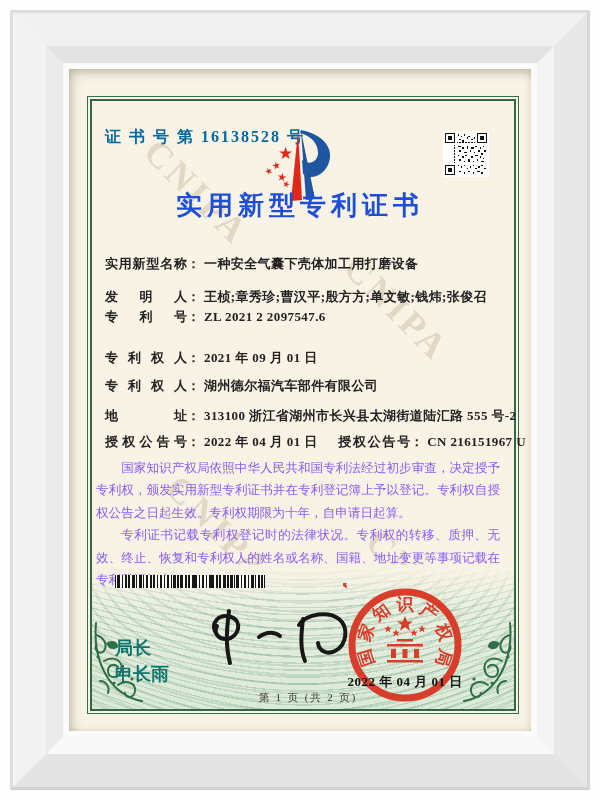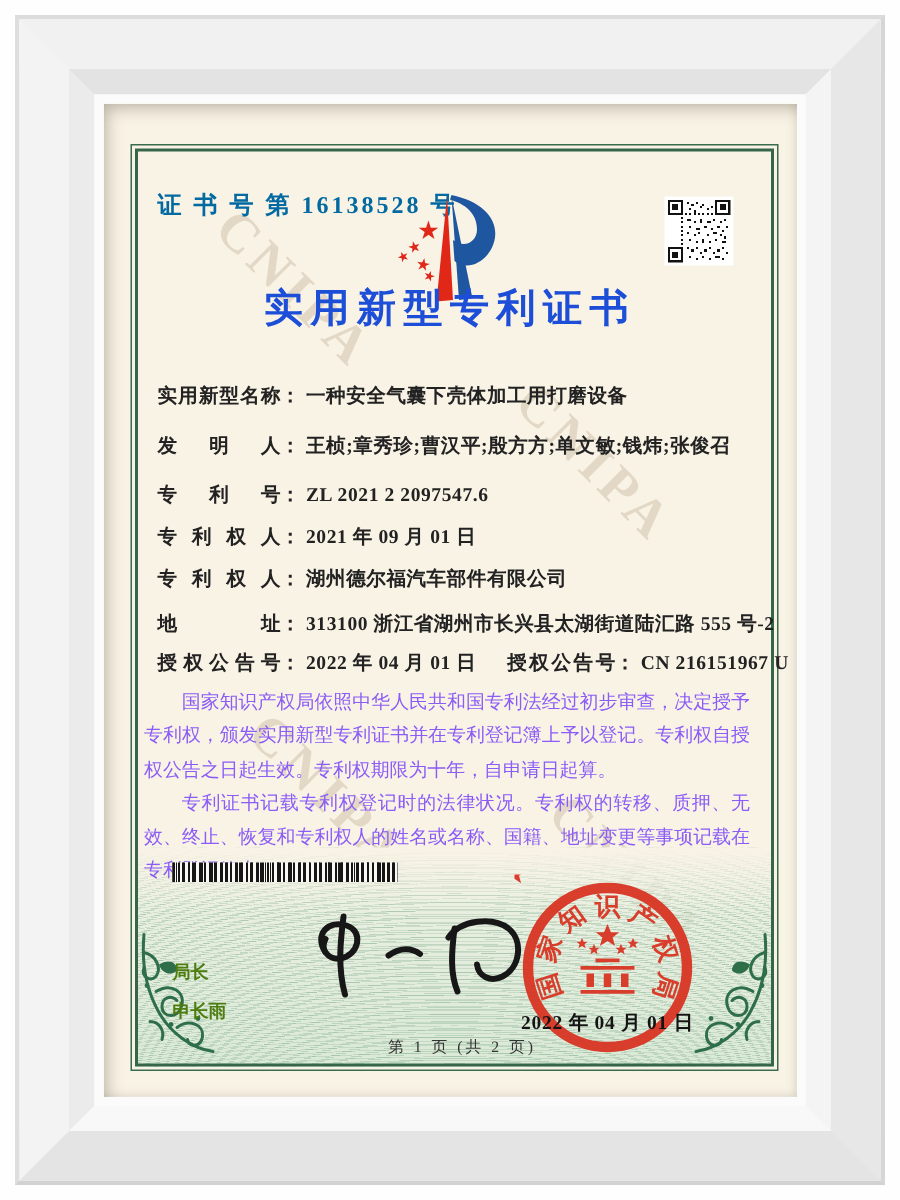--- a/index.html
+++ b/index.html
@@ -49,22 +49,22 @@
   
   .paras{position:absolute;left:27px;top:388px;width:404px;font-size:12.6px;line-height:1.78;
     color:#8b5cf6;text-align:justify;}
   .paras p{margin:0;text-indent:2em;}
   
   .barcode{position:absolute;left:46px;top:506px;width:150px;height:13px;background-color:#faf8f2;
     background-image:
       repeating-linear-gradient(90deg,#161616 0 1.5px,transparent 1.5px 3.5px),
       repeating-linear-gradient(90deg,#161616 0 1px,transparent 1px 6.5px),
       repeating-linear-gradient(90deg,transparent 0 2px,#161616 2px 3px,transparent 3px 8.5px);}
-  .director{position:absolute;left:46px;top:566px;font-size:12px;font-weight:bold;
-    color:#4d7c0f;line-height:26px;z-index:4;}
+  .director{position:absolute;left:46px;top:566px;font-size:18px;font-weight:bold;
+    color:#0f766e;line-height:26px;z-index:4;}
   .signature{position:absolute;left:118px;top:536px;width:170px;height:66px;z-index:4;}
   .seal{position:absolute;left:274px;top:514px;width:124px;height:124px;z-index:3;opacity:.95;}
   .sealdate{position:absolute;left:272px;top:604px;width:128px;text-align:center;font-size:13px;
     font-weight:bold;color:#141414;z-index:5;letter-spacing:.5px;}
   .pageinfo{position:absolute;left:16px;right:0;top:622px;text-align:center;font-size:10.5px;
     color:#333;letter-spacing:2px;z-index:4;}
 </style>
 </head>
 <body>
 
@@ -160,21 +160,21 @@
       </svg>
 
       <div class="title">实用新型专利证书</div>
 
       <div class="row" style="top:186px">
         <span class="flabel">实用新型名称</span><span class="colon">：</span><span class="fvalue">一种安全气囊下壳体加工用打磨设备</span>
       </div>
       <div class="row" style="top:219px">
         <span class="flabel">发明人</span><span class="colon">：</span><span class="fvalue">王桢;章秀珍;曹汉平;殷方方;单文敏;钱炜;张俊召</span>
       </div>
-      <div class="row" style="top:252px">
+      <div class="row" style="top:239px">
         <span class="flabel">专利号</span><span class="colon">：</span><span class="fvalue">ZL 2021 2 2097547.6</span>
       </div>
       <div class="row" style="top:280px">
         <span class="flabel">专利权人</span><span class="colon">：</span><span class="fvalue">2021 年 09 月 01 日</span>
       </div>
       <div class="row" style="top:308px">
         <span class="flabel">专利权人</span><span class="colon">：</span><span class="fvalue">湖州德尔福汽车部件有限公司</span>
       </div>
       <div class="row" style="top:338px">
         <span class="flabel">地址</span><span class="colon">：</span><span class="fvalue">313100 浙江省湖州市长兴县太湖街道陆汇路 555 号-2</span>

